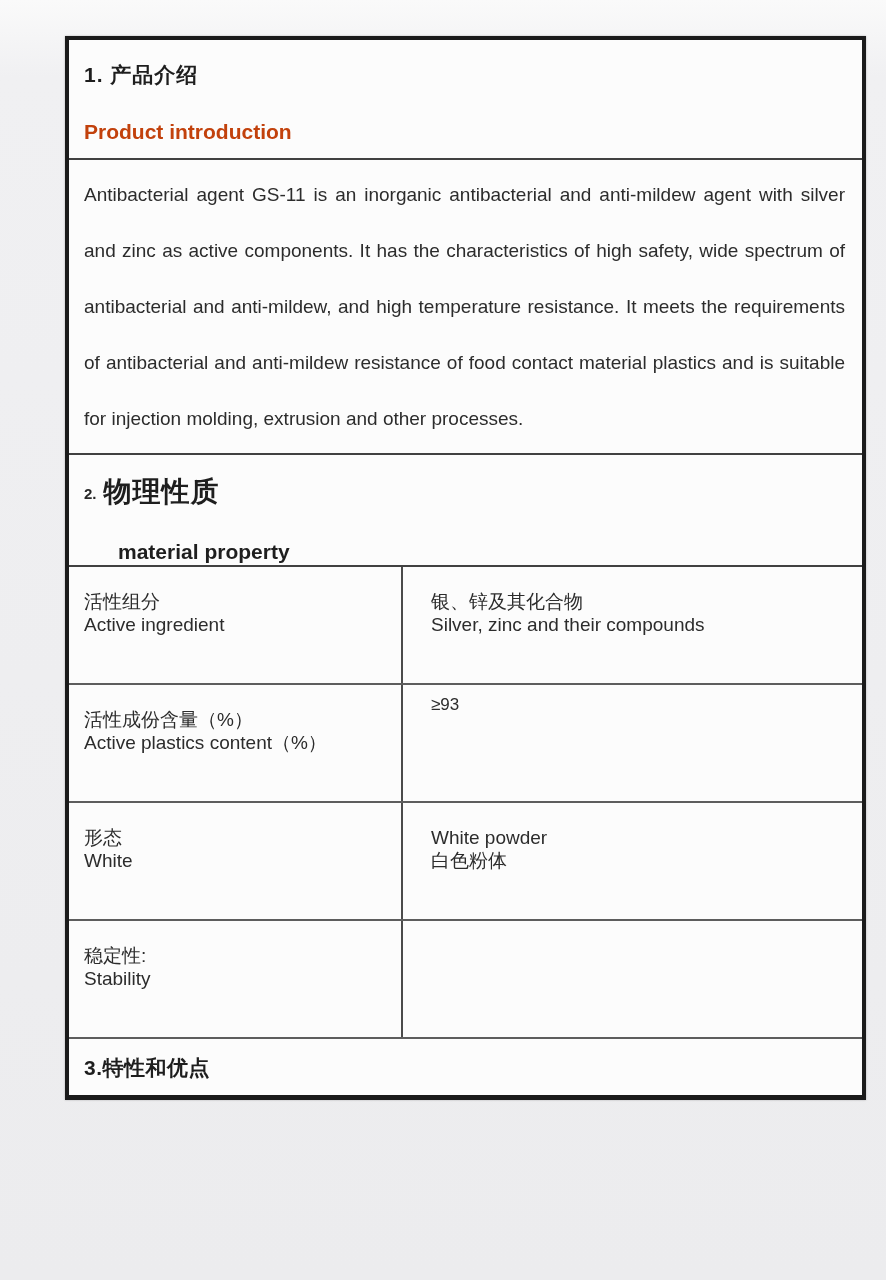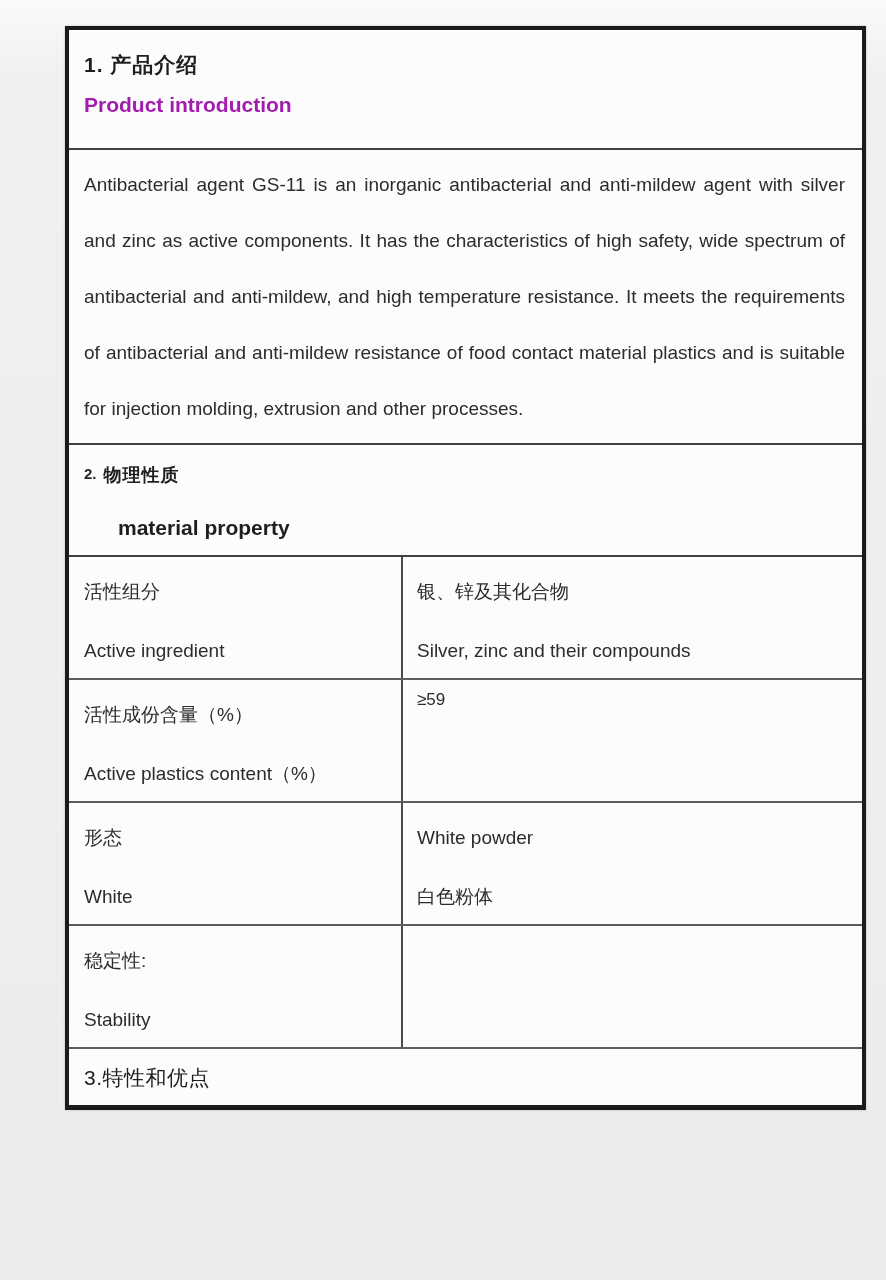--- a/index.html
+++ b/index.html
@@ -6,91 +6,91 @@
   html,body { width: 886px; height: 1280px; }
   body {
     font-family: "Liberation Sans", "DejaVu Sans", sans-serif;
     background: linear-gradient(180deg, #fafafa 0%, #f0f0f2 6%, #ececee 100%);
     position: relative;
     color: #272727;
     -webkit-font-smoothing: antialiased;
   }
   #doc-table {
     position: absolute;
-    left: 65px; top: 26px;
+    left: 65px; top: 36px;
     width: 801px;
     background: #fcfcfc;
     border: 4px solid #1b1b1b;
     border-bottom-width: 5px;
     box-shadow: 0 0 2px rgba(0,0,0,.25);
   }
   .sec-divider { border-bottom: 2px solid #414141; }
 
   
   .s1 {
     height: 120px;
     padding: 21px 15px 0 15px;
   }
   .s1 .zh-title { font-size: 21px; font-weight: 700; color: #1e1e1e; letter-spacing: 1px; }
-  .s1 .en-title { font-size: 21px; font-weight: 700; color: #a21caf; margin-top: 14px; }
+  .s1 .en-title { font-size: 21px; font-weight: 700; color: #c2410c; margin-top: 31px; }
 
   
   .intro {
     padding: 7px 17px 6px 15px;
     font-size: 19px;
   }
   .intro p {
     line-height: 56px;
     text-align: justify;
     color: #2c2c2c;
   }
   .intro p.zh { letter-spacing: 0.5px; }
 
   
   .s2 {
     height: 112px;
     padding: 18px 15px 0 15px;
   }
   .s2 .num { font-size: 15px; font-weight: 700; vertical-align: 2px; margin-right: 7px; }
-  .s2 .zh-title { font-size: 18px; font-weight: 700; color: #1e1e1e; letter-spacing: 1px; }
+  .s2 .zh-title { font-size: 28px; font-weight: 700; color: #1e1e1e; letter-spacing: 1px; }
   .s2 .en-title { font-size: 21px; font-weight: 700; color: #1e1e1e; margin-top: 29px; margin-left: 34px; }
 
   
   .prop-row {
     display: flex;
     min-height: 118px;
     border-bottom: 2px solid #5d5d5d;
   }
   .prop-row:first-of-type { min-height: 121px; }
   .prop-row .col-label {
     width: 334px;
     flex: 0 0 334px;
     border-right: 2px solid #4b4b4b;
     padding: 23px 10px 16px 15px;
   }
   .prop-row .col-value {
     flex: 1;
-    padding: 23px 10px 0 14px;
+    padding: 23px 10px 0 28px;
   }
   .cell-line { display: block; font-size: 19px; color: #2c2c2c; line-height: 23px; }
-  .cell-line + .cell-line { margin-top: 36px; }
+  .cell-line + .cell-line { }
   .col-value .value-single {
     display: block;
     font-size: 17px;
     color: #2c2c2c;
     padding-top: 0;
     margin-top: -13px;
   }
 
   
   .s3 {
     height: 56px;
     padding: 15px 15px 0 15px;
   }
-  .s3 .title { font-size: 21px; font-weight: 400; color: #1e1e1e; letter-spacing: 0.5px; }
+  .s3 .title { font-size: 21px; font-weight: 700; color: #1e1e1e; letter-spacing: 0.5px; }
 </style>
 </head>
 <body>
 
 <div id="doc-table">
 
   <div class="s1 sec-divider">
     <div class="zh-title">1. 产品介绍</div>
     <div class="en-title">Product introduction</div>
   </div>
@@ -116,21 +116,21 @@
       <span class="cell-line">Silver, zinc and their compounds</span>
     </div>
   </div>
 
   <div class="prop-row">
     <div class="col-label">
       <span class="cell-line">活性成份含量（%）</span>
       <span class="cell-line">Active plastics content（%）</span>
     </div>
     <div class="col-value">
-      <span class="value-single">≥59</span>
+      <span class="value-single">≥93</span>
     </div>
   </div>
 
   <div class="prop-row">
     <div class="col-label">
       <span class="cell-line">形态</span>
       <span class="cell-line">White</span>
     </div>
     <div class="col-value">
       <span class="cell-line">White powder</span>

